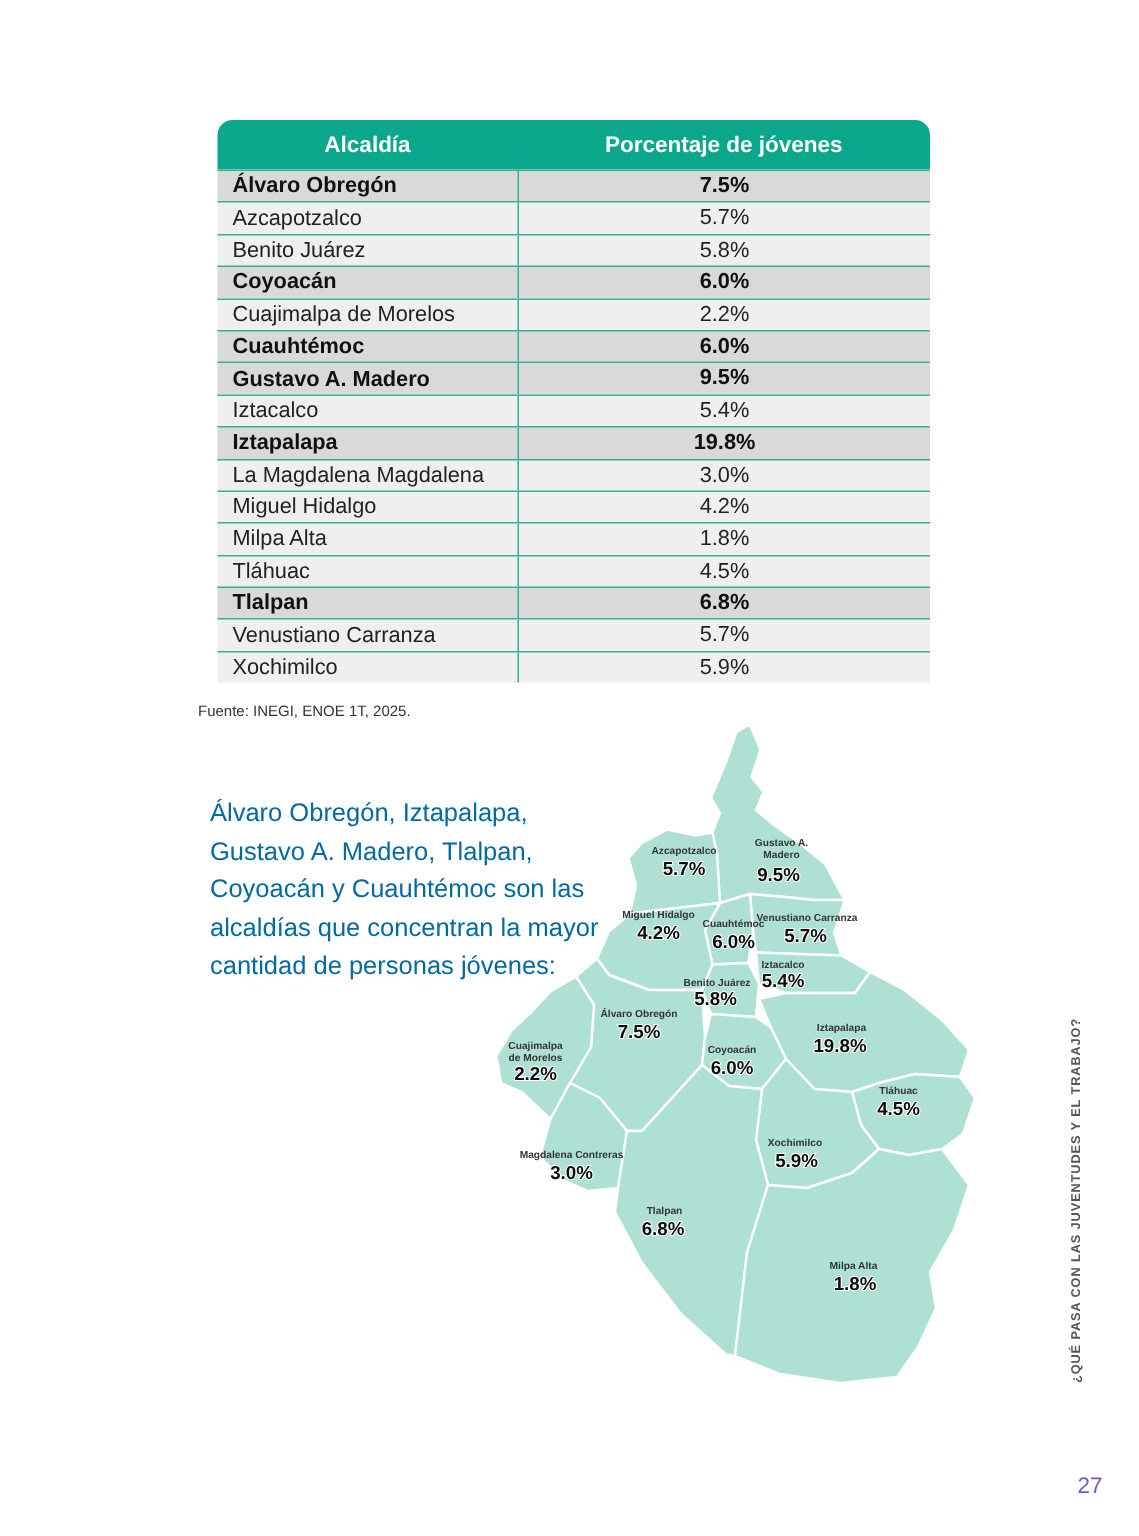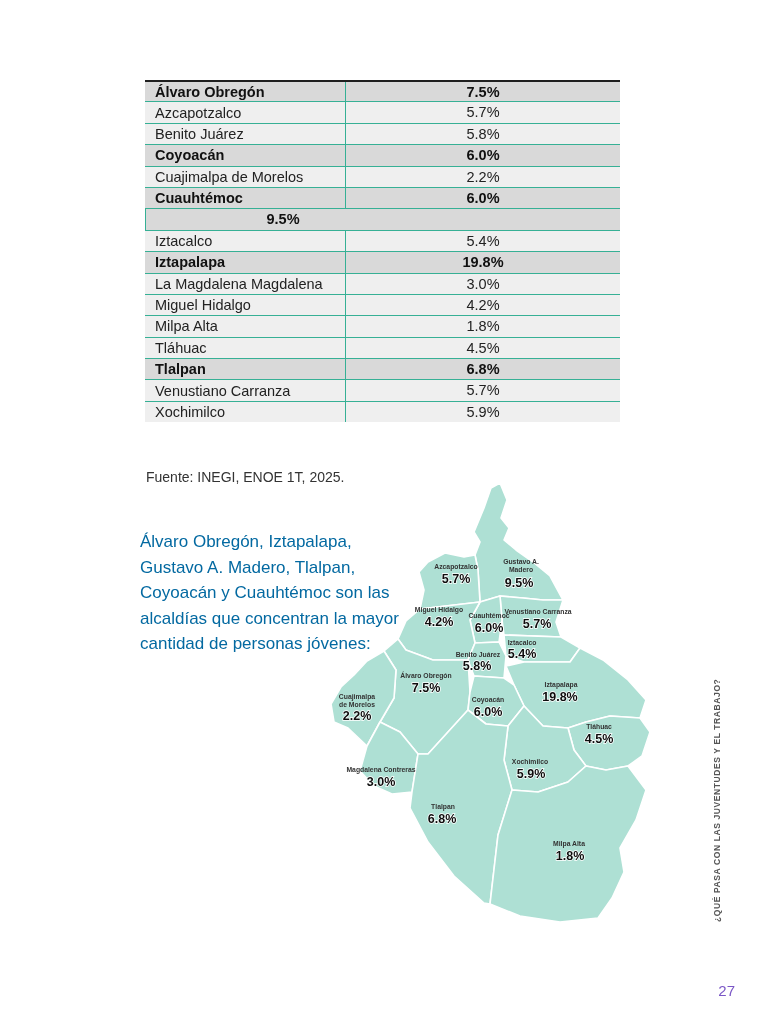--- a/index.html
+++ b/index.html
@@ -17,21 +17,21 @@
   .thead .h2{width:275px;text-align:center;}
   .trow{
     display:flex;height:21.4px;box-sizing:border-box;align-items:center;
     background:#efefef;border-top:1px solid #36b095;font-size:14.5px;color:#222;
   }
   .trow:first-of-type{border-top:2px solid #1f1f1f;}
   .trow.hl{background:#d9d9d9;font-weight:bold;color:#111;}
   .trow .name{width:200px;box-sizing:border-box;padding-left:10px;white-space:nowrap;}
   .trow .val{width:275px;text-align:center;border-left:1px solid #36b095;box-sizing:border-box;height:100%;line-height:20px;}
   
-  .fuente{position:absolute;left:146px;top:469px;font-size:14px;color:#333;}
+  .fuente{position:absolute;left:132px;top:469px;font-size:10px;color:#333;}
   
   .para{
     position:absolute;left:140px;top:529px;width:268px;
     font-size:17px;line-height:25.5px;color:#0369a1;
   }
   
   .map-wrap{position:absolute;left:328px;top:470px;width:332px;height:465px;}
   .map-wrap svg{width:100%;height:100%;}
   .region{fill:#aee0d4;stroke:#ffffff;stroke-width:1.6;stroke-linejoin:round;}
   .rname{
@@ -49,20 +49,24 @@
     font-size:8.5px;font-weight:bold;letter-spacing:0.6px;color:#555;
     display:flex;align-items:center;white-space:nowrap;
   }
   
   .pagenum{position:absolute;right:24px;top:982px;font-size:15px;font-weight:normal;color:#7b57c6;}
 </style>
 </head>
 <body>
 
 <div class="data-table">
+  <div class="thead">
+    <div class="h1">Alcaldía</div>
+    <div class="h2">Porcentaje de jóvenes</div>
+  </div>
   <div class="trow hl">
     <div class="name">Álvaro Obregón</div>
     <div class="val">7.5%</div>
   </div>
   <div class="trow">
     <div class="name">Azcapotzalco</div>
     <div class="val">5.7%</div>
   </div>
   <div class="trow">
     <div class="name">Benito Juárez</div>
@@ -74,20 +78,21 @@
   </div>
   <div class="trow">
     <div class="name">Cuajimalpa de Morelos</div>
     <div class="val">2.2%</div>
   </div>
   <div class="trow hl">
     <div class="name">Cuauhtémoc</div>
     <div class="val">6.0%</div>
   </div>
   <div class="trow hl">
+    <div class="name">Gustavo A. Madero</div>
     <div class="val">9.5%</div>
   </div>
   <div class="trow">
     <div class="name">Iztacalco</div>
     <div class="val">5.4%</div>
   </div>
   <div class="trow hl">
     <div class="name">Iztapalapa</div>
     <div class="val">19.8%</div>
   </div>

